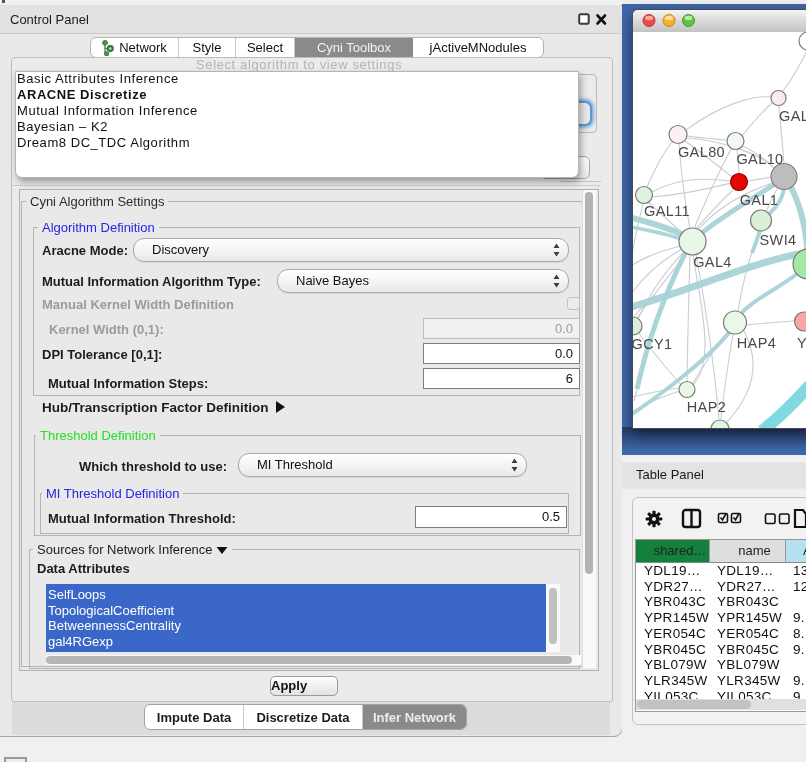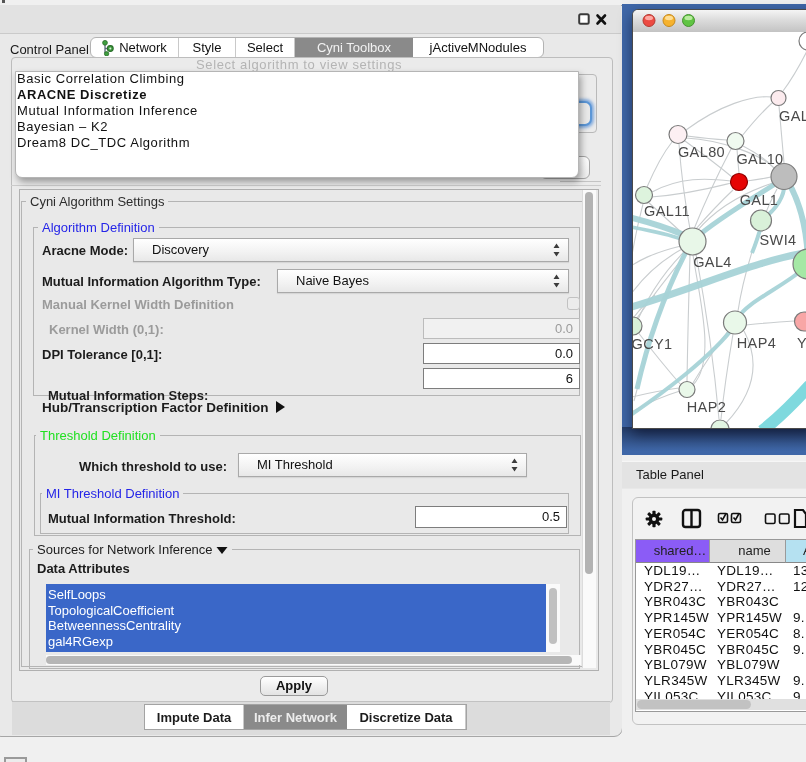--- a/index.html
+++ b/index.html
@@ -1,40 +1,40 @@
 <!DOCTYPE html>
 <html><head>
 <meta charset="utf-8">
 <style>
   html,body{margin:0;padding:0;}
   body{width:806px;height:762px;position:relative;overflow:hidden;background:#f0f0f0;
        font-family:"Liberation Sans",sans-serif;-webkit-font-smoothing:antialiased;}
   .abs{position:absolute;}
   .lbl{font-weight:bold;font-size:13px;color:#1c1c1c;}
   .lblgray{font-weight:bold;font-size:13px;color:#9b9b9b;}
-  .combo{position:absolute;height:22px;border:1px solid #a9a9a9;border-radius:0;
+  .combo{position:absolute;height:22px;border:1px solid #a9a9a9;border-radius:11px;
          background:linear-gradient(#ffffff,#f2f2f2 60%,#e8e8e8);
          box-shadow:0 1px 1px rgba(0,0,0,0.08);}
   .combo .ct{position:absolute;left:18px;top:3px;font-size:13px;color:#111;}
   .combo .arr{position:absolute;right:7px;top:3px;width:9px;height:16px;}
   .field{position:absolute;background:#ffffff;border:1px solid #7d7d7d;
          font-size:13px;color:#111;text-align:right;padding:0 6px 0 0;line-height:19px;}
   .tb{position:absolute;border:1px solid #a0a0a0;}
   .tbt{position:absolute;font-size:13px;background:#e9e9e9;padding:0 4px;line-height:13px;}
 </style>
 </head>
 <body>
 
 <div class="abs" style="left:0;top:0;width:622px;height:762px;background:#f0f0f0;"></div>
 <div class="abs" style="left:2px;top:0;width:3px;height:3px;background:#555;"></div>
 <div id="cpwin" class="abs" style="left:-8px;top:5px;width:629px;height:730px;background:#e9e9e9;
      border:1px solid #a6a6a6;border-radius:0 0 9px 9px;"></div>
 
 <div class="abs" style="left:-8px;top:5px;width:629px;height:28px;background:#e2e2e2;border-bottom:1px solid #cacaca;"></div>
-<div class="abs" style="left:10px;top:12px;font-size:13px;color:#1a1a1a;margin-top:30px;">Control Panel</div>
+<div class="abs" style="left:10px;top:12px;font-size:13px;color:#1a1a1a;">Control Panel</div>
 <svg class="abs" style="left:578px;top:13px;" width="30" height="13" viewBox="0 0 30 13">
   <rect x="1.2" y="1.2" width="9.5" height="9.5" rx="1.5" fill="#fff" stroke="#3a3a3a" stroke-width="2"></rect>
   <path d="M19.5 2.5 L27 10.5 M27 2.5 L19.5 10.5" stroke="#111" stroke-width="2.6" stroke-linecap="round"></path>
 </svg>
 
 <div id="toptabs" class="abs" style="left:90px;top:37px;height:19px;background:#ffffff;border:1px solid #b3b3b3;border-radius:6px;display:flex;overflow:hidden;">
   <div style="width:87px;display:flex;align-items:center;justify-content:center;font-size:13px;color:#111;border-right:1px solid #c9c9c9;">
     <svg width="13" height="16" viewBox="0 0 13 16" style="margin-right:4px;">
       <path d="M3 3 L3 13 M3 8.5 L8 8.5" stroke="#5a6a78" stroke-width="1.3" fill="none"></path>
       <circle cx="3" cy="2.8" r="2.4" fill="#3f9e3f" stroke="#2a6e2a" stroke-width="0.8"></circle>
@@ -80,21 +80,21 @@
 
 <div class="abs lblgray" style="left:42px;top:297px;">Manual Kernel Width Definition</div>
 <div class="abs" style="left:567px;top:297px;width:11px;height:11px;border:1px solid #c2c2c2;border-radius:3px;background:#ececec;"></div>
 
 <div class="abs lblgray" style="left:49px;top:322px;">Kernel Width (0,1):</div>
 <div class="field" style="left:423px;top:318px;width:149px;height:19px;background:#f1f1f1;border-color:#bcbcbc;color:#9b9b9b;">0.0</div>
 
 <div class="abs lbl" style="left:42px;top:347px;">DPI Tolerance [0,1]:</div>
 <div class="field" style="left:423px;top:343px;width:149px;height:19px;">0.0</div>
 
-<div class="abs lbl" style="left:42px;top:388px;padding-left:6px;">Mutual Information Steps:</div>
+<div class="abs lbl" style="left:42px;top:376px;padding-left:6px;">Mutual Information Steps:</div>
 <div class="field" style="left:423px;top:368px;width:149px;height:19px;">6</div>
 
 <div class="abs lbl" style="left:42px;top:400px;font-size:13.5px;">Hub/Transcription Factor Definition</div>
 <svg class="abs" style="left:274px;top:400px;" width="12" height="14" viewBox="0 0 12 14">
     <path d="M2 1 L11 7 L2 13 Z" fill="#111"></path>
   </svg>
 
 <div class="tb" style="left:33.5px;top:435px;width:545px;height:99px;border-color:#b4b4b4;"></div>
 <div class="tbt" style="left:36px;top:429px;color:#22e022;">Threshold Definition</div>
 
@@ -120,36 +120,36 @@
 <div class="abs" style="left:46px;top:584px;width:500px;height:68px;background:#3a67c8;"></div>
 <div class="abs" style="left:48px;top:587px;font-size:13px;color:#fff;line-height:15.6px;">SelfLoops<br>TopologicalCoefficient<br>BetweennessCentrality<br>gal4RGexp</div>
 <div class="abs" style="left:546px;top:584px;width:14px;height:68px;background:#fafafa;"></div>
 <div class="abs" style="left:549px;top:588px;width:8px;height:56px;background:#c0c0c0;border-radius:4px;"></div>
 <div class="abs" style="left:46px;top:655px;width:535px;height:10px;background:#fafafa;"></div>
 <div class="abs" style="left:46px;top:656px;width:526px;height:8px;background:#b6b6b6;border-radius:4px;"></div>
 
 <div class="abs" style="left:582px;top:190px;width:13px;height:478px;background:#fafafa;border-left:1px solid #dcdcdc;"></div>
 <div class="abs" style="left:585px;top:192px;width:8px;height:382px;background:#b3b3b3;border-radius:4px;"></div>
 
-<div class="abs" style="left:260px;top:676px;width:66px;height:18px;border:1px solid #9a9a9a;border-radius:5px;
-     background:linear-gradient(#ffffff,#efefef 55%,#e3e3e3);text-align:center;font-size:13px;font-weight:bold;color:#111;line-height:18px;">Apply</div>
+<div class="abs" style="left:270px;top:676px;width:66px;height:18px;border:1px solid #9a9a9a;border-radius:5px;
+     background:linear-gradient(#ffffff,#efefef 55%,#e3e3e3);text-align:left;font-size:13px;font-weight:bold;color:#111;line-height:18px;">Apply</div>
 
 <div class="abs" style="left:12px;top:701px;width:598px;height:33px;background:#dcdcdc;border-top:1px solid #c2c2c2;"></div>
-<div id="bottabs" class="abs" style="left:144px;top:704px;height:24px;background:#ffffff;border:1px solid #a3a3a3;border-radius:0;display:flex;overflow:hidden;">
+<div id="bottabs" class="abs" style="left:144px;top:704px;height:24px;background:#ffffff;border:1px solid #a3a3a3;border-radius:6px;display:flex;overflow:hidden;">
   <div style="width:98px;display:flex;align-items:center;justify-content:center;font-size:13px;font-weight:bold;color:#1c1c1c;border-right:1px solid #c9c9c9;">Impute Data</div>
+  <div style="width:118px;display:flex;align-items:center;justify-content:center;font-size:13px;font-weight:bold;color:#1c1c1c;border-right:1px solid #c9c9c9;">Discretize Data</div>
   <div style="width:103px;display:flex;align-items:center;justify-content:center;font-size:13px;font-weight:bold;color:#ededed;background:#8a8a8a;">Infer Network</div>
-  <div style="width:118px;display:flex;align-items:center;justify-content:center;font-size:13px;font-weight:bold;color:#1c1c1c;border-right:1px solid #c9c9c9;">Discretize Data</div>
 </div>
 
 <div class="abs" style="left:196px;top:57px;font-size:13px;letter-spacing:0.62px;color:#b4b4b4;">Select algorithm to view settings</div>
 <div id="popup" class="abs" style="left:15px;top:71px;width:562px;height:105px;background:#ffffff;
      border:1px solid #b5b5b5;border-radius:0 0 7px 7px;box-shadow:2px 4px 7px rgba(0,0,0,0.35);
      font-size:13px;letter-spacing:0.55px;color:#111;">
   <div style="margin-top:-1px;padding:0 0 0 1px;line-height:16px;">
-    <div>Basic Correlation Climbing</div>
+    <div>Basic Attributes Inference</div>
     <div style="font-weight:bold;">ARACNE Discretize</div>
     <div>Mutual Information Inference</div>
     <div>Bayesian – K2</div>
     <div>Dream8 DC_TDC Algorithm</div>
   </div>
 </div>
 
 <div class="abs" style="left:622px;top:0;width:184px;height:762px;background:#eeeeee;"></div>
 <div class="abs" style="left:622px;top:4px;width:184px;height:451px;background:#3f67a8;"></div>
 <div class="abs" style="left:622px;top:427px;width:184px;height:24px;background:linear-gradient(rgba(15,25,50,0.55),rgba(15,25,50,0.0));"></div>
@@ -291,21 +291,21 @@
 
   <g stroke="#111" fill="none">
     <rect x="120.5" y="6" width="9.5" height="9.5" rx="1.5" stroke-width="1.6"></rect>
     <rect x="134.5" y="6" width="9.5" height="9.5" rx="1.5" stroke-width="1.6"></rect>
   </g>
 
   <path d="M150 2 L158 2 L161 6 L161 19 L150 19 Z" fill="none" stroke="#111" stroke-width="2.2"></path>
 </svg>
 
 <div class="abs" style="left:635px;top:539px;width:171px;height:171px;background:#ffffff;border:1px solid #999;border-right:none;overflow:hidden;">
-  <div style="position:absolute;left:0;top:0;height:22px;width:73px;background:#8b5cf6;border-right:1px solid #9a9a9a;border-bottom:1px solid #888;
+  <div style="position:absolute;left:0;top:0;height:22px;width:73px;background:#15803d;border-right:1px solid #9a9a9a;border-bottom:1px solid #888;
        text-align:center;text-indent:15px;font-size:13px;color:#222;line-height:22px;">shared…</div>
   <div style="position:absolute;left:74px;top:0;height:22px;width:75px;background:#dedede;border-right:1px solid #9a9a9a;border-bottom:1px solid #888;
        text-align:center;text-indent:14px;font-size:13px;color:#222;line-height:22px;">name</div>
   <div style="position:absolute;left:150px;top:0;height:22px;width:30px;background:#b5e1f1;border-bottom:1px solid #888;
        font-size:13px;color:#222;line-height:22px;padding-left:17px;">A</div>
   <div style="position:absolute;left:0;top:23px;font-size:13.5px;letter-spacing:0.3px;color:#111;line-height:15.7px;">
     <div style="position:absolute;left:8px;top:0;width:120px;">YDL19…<br>YDR27…<br>YBR043C<br>YPR145W<br>YER054C<br>YBR045C<br>YBL079W<br>YLR345W<br>YIL053C</div>
     <div style="position:absolute;left:81px;top:0;width:120px;">YDL19…<br>YDR27…<br>YBR043C<br>YPR145W<br>YER054C<br>YBR045C<br>YBL079W<br>YLR345W<br>YIL053C</div>
     <div style="position:absolute;left:157px;top:0;width:40px;">13<br>12<br><br>9.<br>8.<br>9.<br><br>9.<br>9.</div>
   </div>

